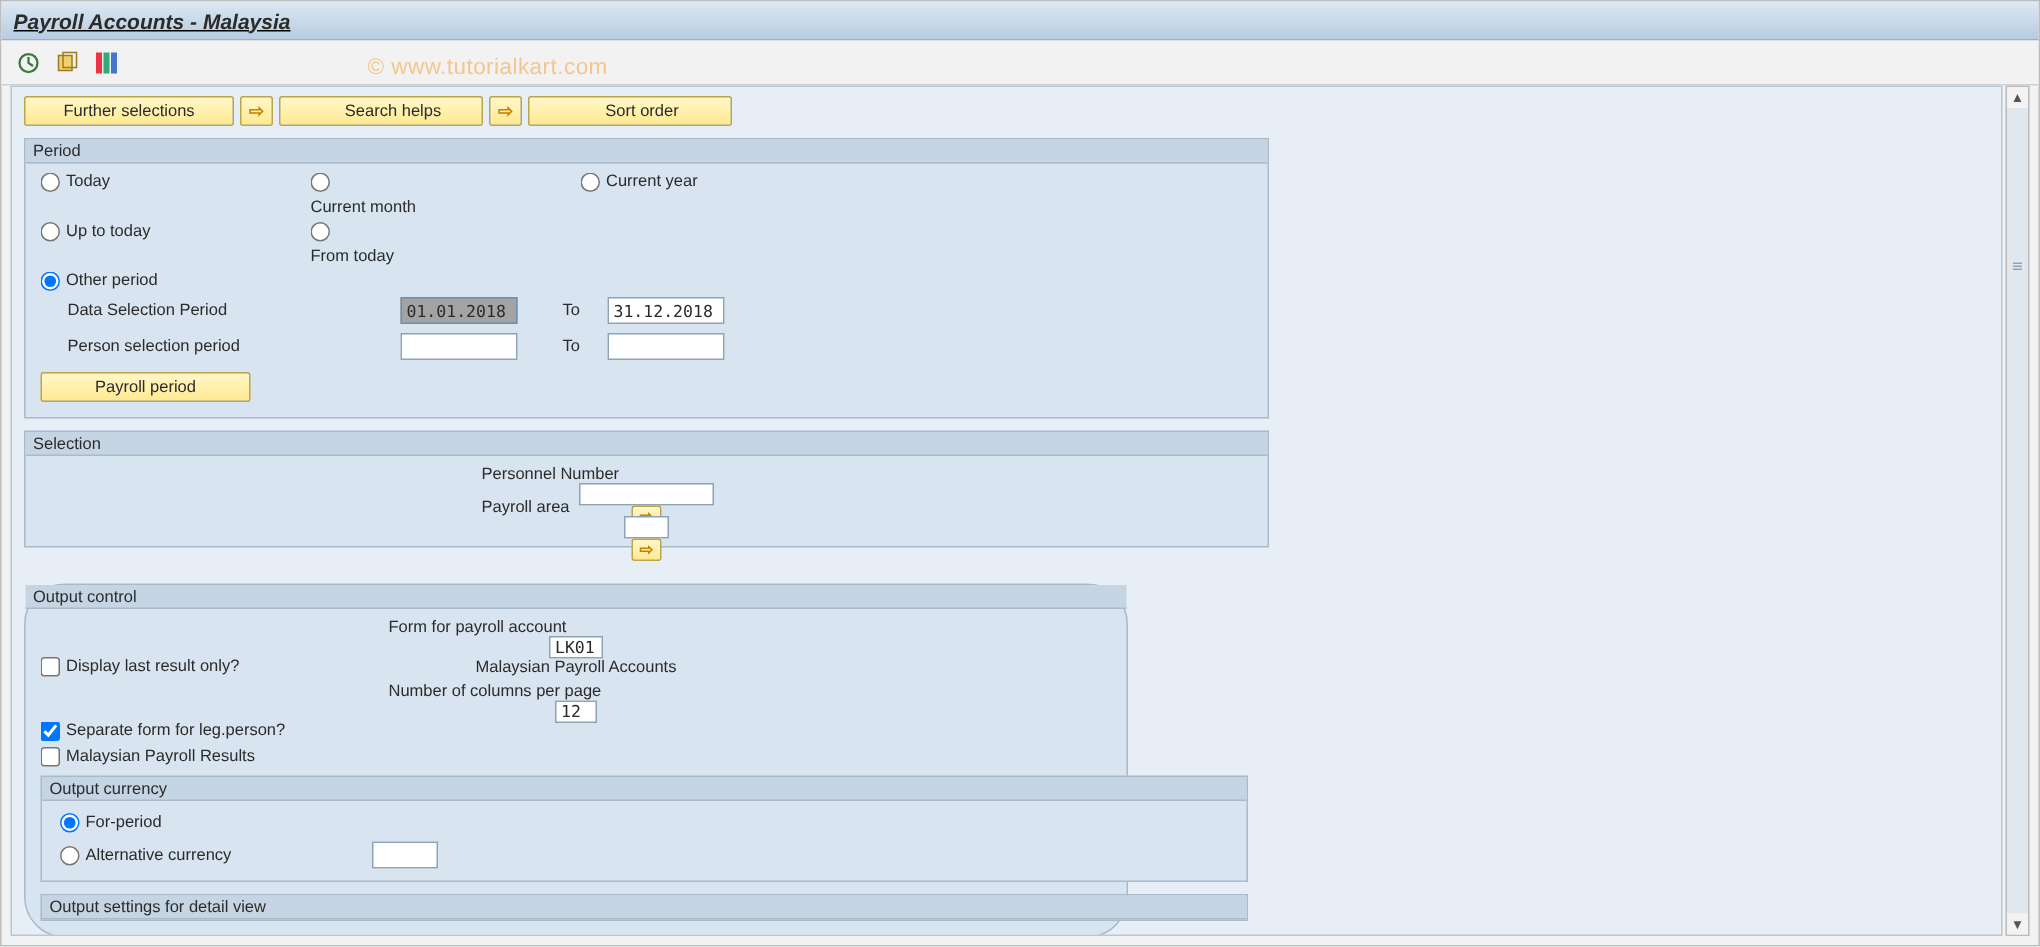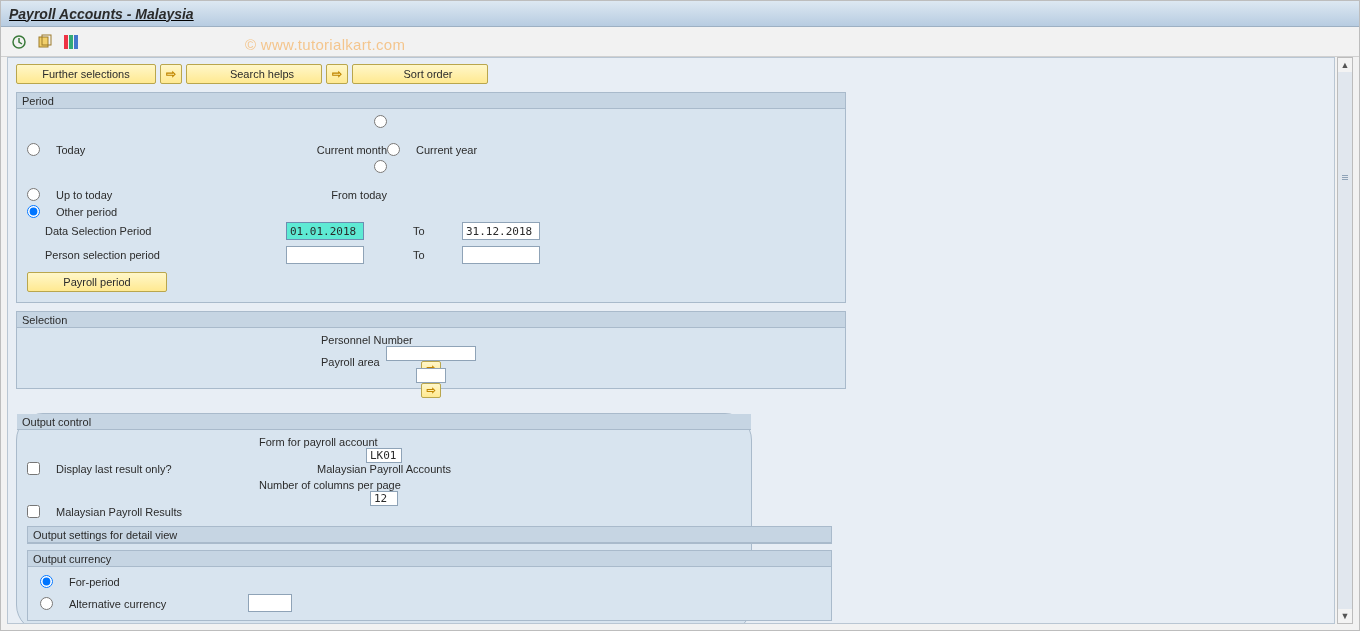--- a/index.html
+++ b/index.html
@@ -43,29 +43,29 @@
   .yellow-btn.wider{ width:136px;padding-left:24px;}
   .yellow-btn .arrow-r { color:#c08500; font-weight:bold; font-size:12px;}
   .group {
     margin:2px 8px 8px 8px; border:1px solid #a9bacb; background:#d8e4ef;
   }
   .group-title {
     font-size:11px; color:#2b2b2b; padding:0 5px; height:16px; line-height:16px;
     background:#c6d5e3; border-bottom:1px solid #a9bacb;
   }
   .group-body { padding:6px 10px 10px 10px; font-size:11px; color:#2b2b2b; }
-  label.radio, label.chk { display:flex; align-items:flex-end; gap:16px; font-size:11px; white-space:nowrap; cursor:pointer;}
+  label.radio, label.chk { display:flex; align-items:flex-start; gap:4px; font-size:11px; white-space:nowrap; cursor:pointer;}
   input[type=radio], input[type=checkbox]{ margin:0; width:13px; height:13px;}
-  .form-row { display:flex; align-items:center; height:22px; margin-top:2px;gap:19px;}
+  .form-row { display:flex; align-items:center; height:22px; margin-top:2px;}
   .form-row .lbl { width:240px; font-size:11px; padding-left:18px;}
   .txt {
     height:18px; border:1px solid #8fa3b7; background:#fff; font-size:11px; padding:0 3px;
     font-family:Consolas,monospace; color:#2b2b2b;
   }
-  .txt.selected{ background:#5eead4; border-color:#6d8db1;}
+  .txt.selected{ background:#a3a3a3; border-color:#6d8db1;}
   .to-lbl{ width:60px; text-align:left; font-size:11px; padding-left:30px;}
   .multi-btn{
     width:20px; height:18px; background:linear-gradient(to bottom,#fff7c9,#ffe991);
     border:1px solid #b9a64d; display:flex; align-items:center; justify-content:center;
     color:#c08500; font-size:11px; font-weight:bold; cursor:pointer; border-radius:2px;
   }
   .group-period{ width:830px;}
   .group-selection{ width:830px;}
   .group-output{ width:736px;border-radius:27px;}
   .payroll-btn-wrap{ padding-top:6px;}
@@ -236,44 +236,48 @@
         <label class="chk" style="margin-top:4px">
           <input type="checkbox" style="">
             <span>Display last result only?</span>
         </label>
 
         <div class="sel-row" style="margin-top:4px">
           <span style="width:250px">Number of columns per page</span>
           <input class="txt" style="width: 28px;" value="12">
         </div>
 
+        <label class="chk" style="margin-top:4px">
+          <input type="checkbox" checked="" style="">
+            <span>Separate form for leg.person?</span>
+        </label>
 
         <label class="chk" style="margin-top:4px">
           <input type="checkbox" style="">
             <span>Malaysian Payroll Results</span>
         </label>
-
-        <div class="inner-group" style="margin-top:8px">
-          <div class="group-title">Output settings for detail view</div>
-        </div>
 
         <div class="inner-group">
           <div class="group-title">Output currency</div>
           <div class="group-body" style="padding:8px 12px">
             <label class="radio">
                 <input type="radio" name="curr" checked="" style="">
                 <span>For-period</span>
               </label>
             <div style="display:flex;align-items:center;gap:8px;margin-top:6px">
               <label class="radio" style="width:200px">
                   <input type="radio" name="curr" style="">
                   <span>Alternative currency</span>
                 </label>
               <input class="txt" style="width: 44px;" value="">
             </div>
           </div>
         </div>
 
+        <div class="inner-group" style="margin-top:8px">
+          <div class="group-title">Output settings for detail view</div>
+        </div>
+
       </div>
     </div>
 
   </div>
 </div>
 
 </body></html>

